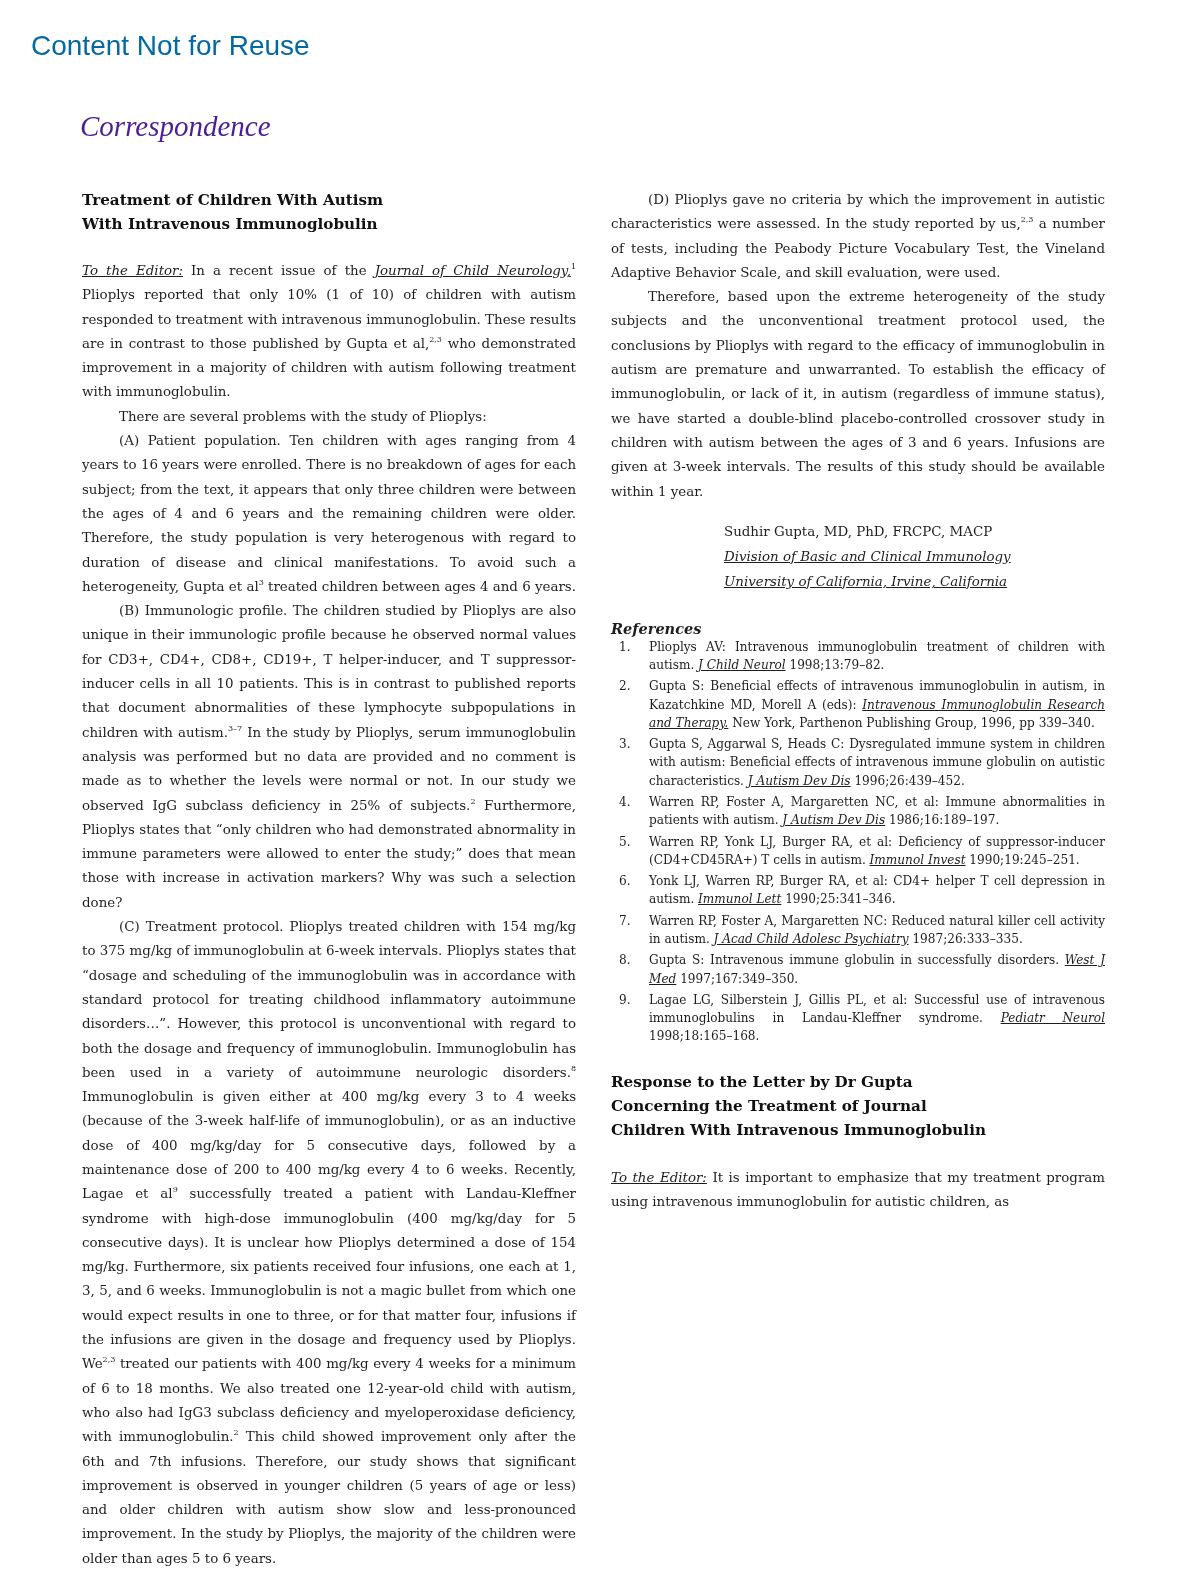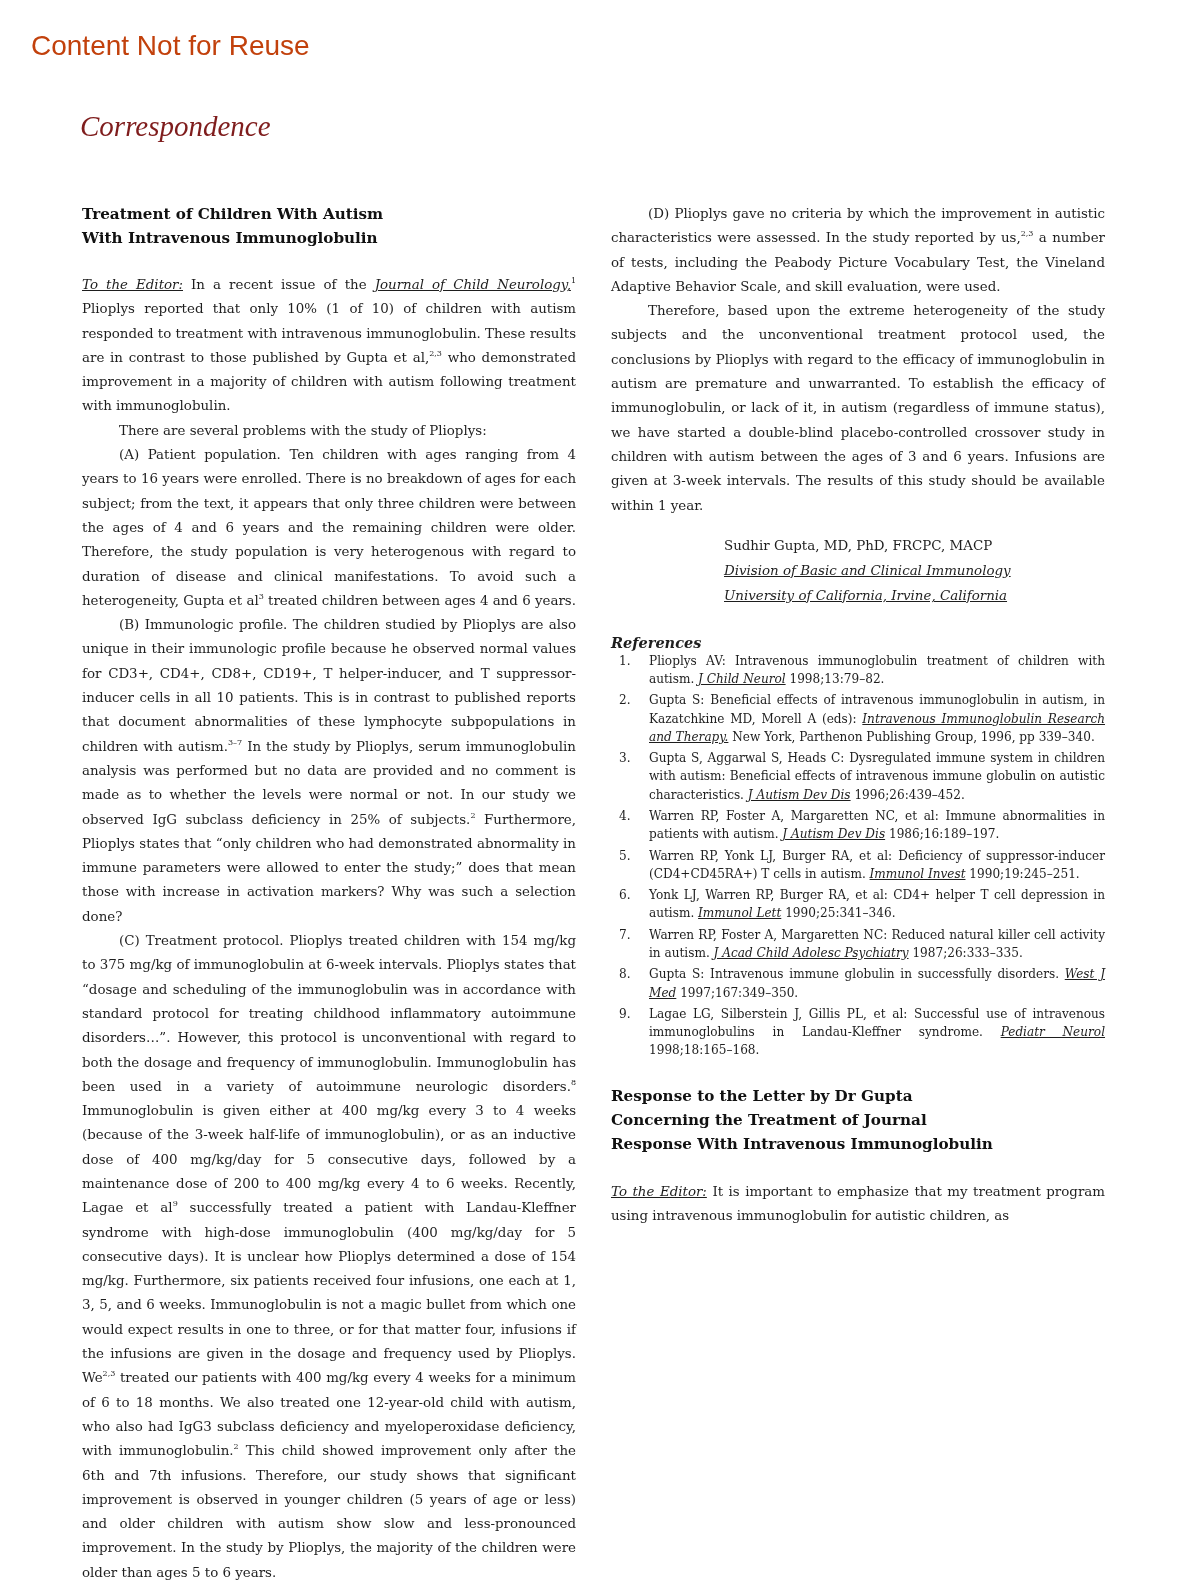--- a/index.html
+++ b/index.html
@@ -1,26 +1,26 @@
 <!DOCTYPE html>
 <html><head>
 <meta charset="utf-8">
 <style>
   html, body { margin: 0; padding: 0; background: #ffffff; }
   body { width: 1200px; height: 1592px; position: relative; overflow: hidden; color: #1a1a1a; }
   .watermark {
     position: absolute; left: 31px; top: 30px;
-    font-family: "Liberation Sans", sans-serif; font-size: 28px; color: #c2410c;
+    font-family: "Liberation Sans", sans-serif; font-size: 28px; color: #0369a1;
   }
   .section-title {
     position: absolute; left: 80px; top: 110px;
-    font-family: "Liberation Serif", serif; font-style: italic; font-size: 29px; color: #7f1d1d;
+    font-family: "Liberation Serif", serif; font-style: italic; font-size: 29px; color: #4c1d95;
   }
   .col {
-    position: absolute; top: 202px; width: 496px;
+    position: absolute; top: 188px; width: 496px;
     font-family: "DejaVu Serif", serif; font-size: 13.4px; line-height: 24.3px;
     color: #1e1e1e; text-align: justify;
   }
   .col-left { left: 82px; width: 494px; }
   .col-right { left: 611px; width: 494px; }
   .art-title {
     font-family: "DejaVu Serif", serif; font-weight: bold; font-size: 15.2px;
     line-height: 24px; color: #111; margin: 0 0 23px 0; text-align: left;
   }
   .art-title .line { display: block; }
@@ -85,16 +85,16 @@
     <li><span class="num">5.</span><span>Warren RP, Yonk LJ, Burger RA, et al: Deficiency of suppressor-inducer (CD4+CD45RA+) T cells in autism. </span><span class="it">Immunol Invest</span><span> 1990;19:245–251.</span></li>
     <li><span class="num">6.</span><span>Yonk LJ, Warren RP, Burger RA, et al: CD4+ helper T cell depression in autism. </span><span class="it">Immunol Lett</span><span> 1990;25:341–346.</span></li>
     <li><span class="num">7.</span><span>Warren RP, Foster A, Margaretten NC: Reduced natural killer cell activity in autism. </span><span class="it">J Acad Child Adolesc Psychiatry</span><span> 1987;26:333–335.</span></li>
     <li><span class="num">8.</span><span>Gupta S: Intravenous immune globulin in successfully disorders. </span><span class="it">West J Med</span><span> 1997;167:349–350.</span></li>
     <li><span class="num">9.</span><span>Lagae LG, Silberstein J, Gillis PL, et al: Successful use of intravenous immunoglobulins in Landau-Kleffner syndrome. </span><span class="it">Pediatr Neurol</span><span> 1998;18:165–168.</span></li>
   </ol>
 
   <h2 class="art-title reply-title">
     <span class="line">Response to the Letter by Dr Gupta</span>
     <span class="line">Concerning the Treatment of Journal</span>
-    <span class="line">Response With Intravenous Immunoglobulin</span>
+    <span class="line">Children With Intravenous Immunoglobulin</span>
   </h2>
   <p><span class="it">To the Editor:</span><span> It is important to emphasize that my treatment program using intravenous immunoglobulin for autistic children, as</span></p>
 </div>
 
 </body></html>

